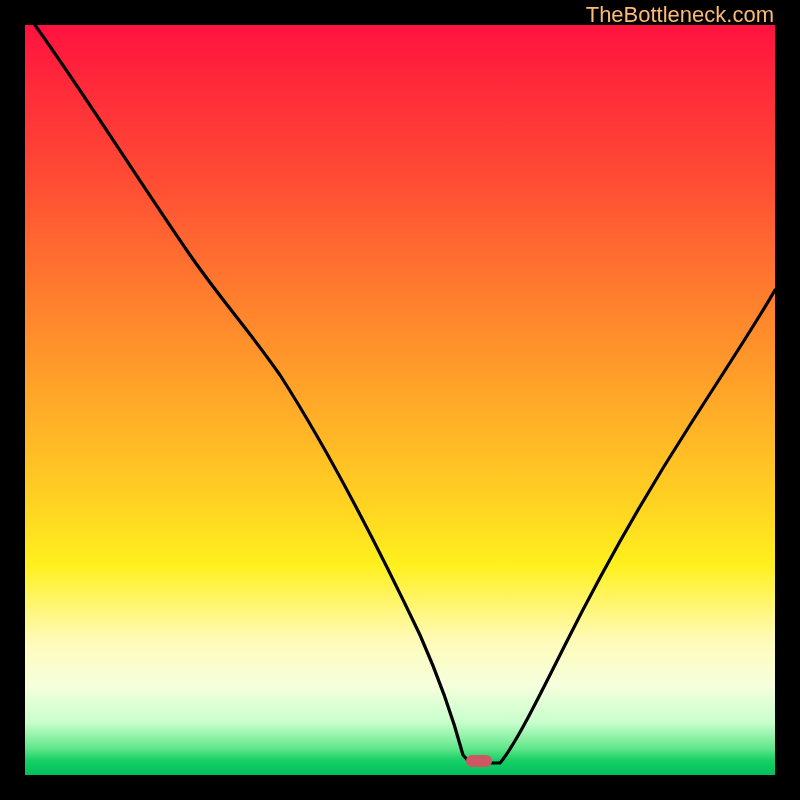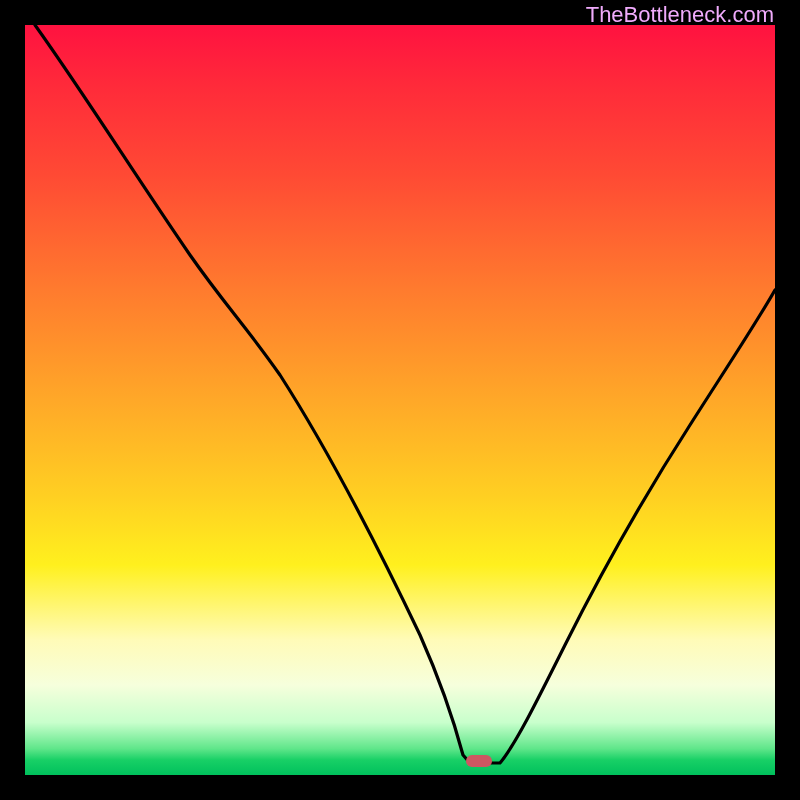--- a/index.html
+++ b/index.html
@@ -48,21 +48,21 @@
       #c8ffcc 93%,
       #5fe68a 96.5%,
       #18d066 98%,
       #00c05c 100%
     );
   }
   .watermark {
     position: absolute;
     top: 2px;
     right: 26px;
-    color: #f0abfc;
+    color: #fdba74;
     font-size: 22px;
     font-weight: 500;
     user-select: none;
   }
   .marker {
     position: absolute;
     width: 26px;
     height: 12px;
     border-radius: 6px;
     background: #cd5762;

